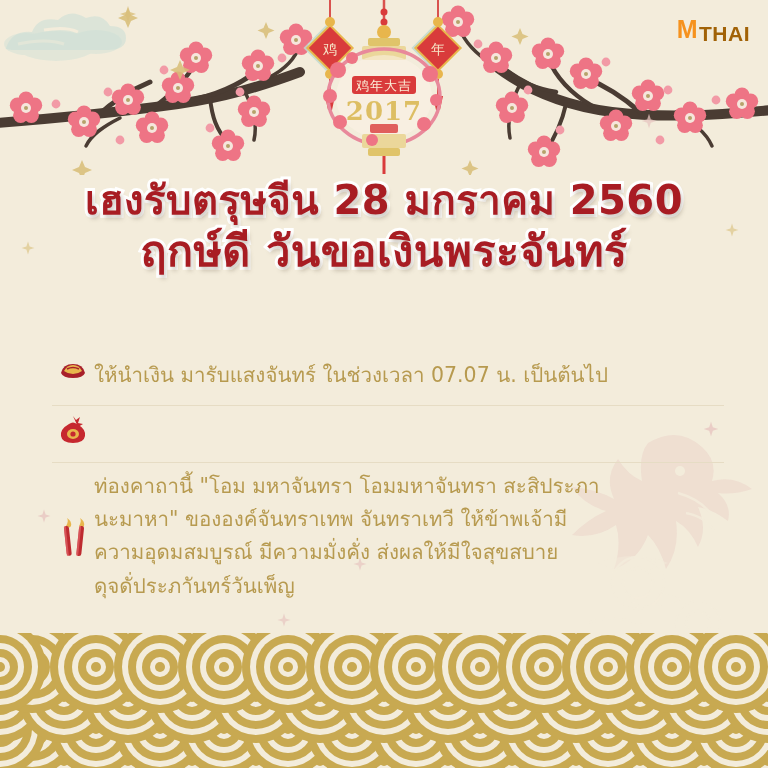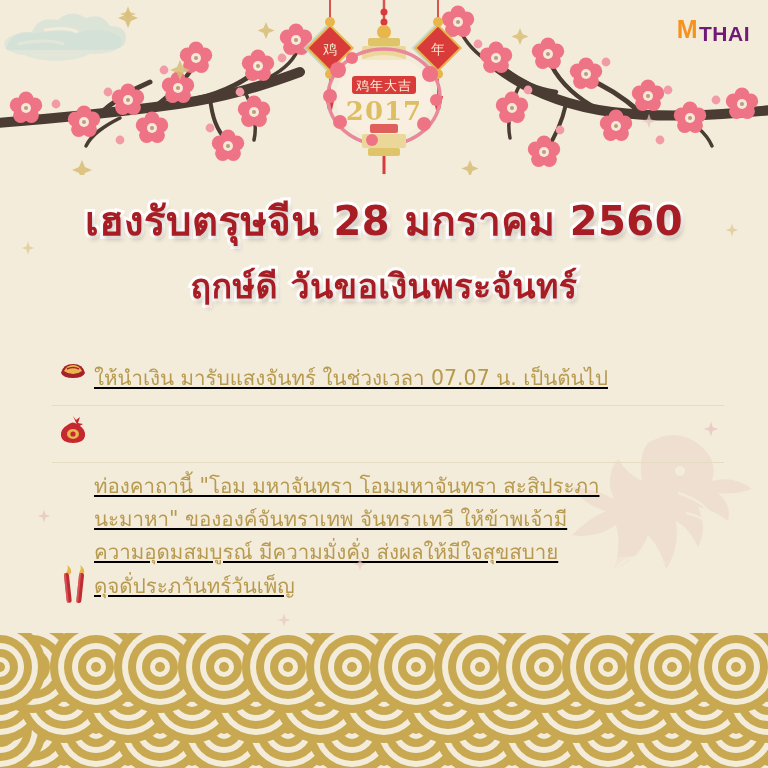--- a/index.html
+++ b/index.html
@@ -29,44 +29,44 @@
     pointer-events:none;
   }
 
   
   .logo {
     position:absolute; right:18px; top:14px;
     display:flex; align-items:center;
     font-weight:bold; font-size:21px; letter-spacing:.5px;
   }
   .logo .m { color:#F6921E; font-size:25px; line-height:1; }
-  .logo .thai { color:#701a75; font-size:21px; line-height:1; margin-left:1px;margin-top:9px; }
+  .logo .thai { color:#a16207; font-size:21px; line-height:1; margin-left:1px;margin-top:9px; }
 
   
   .title-block {
     position:absolute; left:0; top:176px; width:768px;
     text-align:center;
   }
   .title-line {
     font-family:"DejaVu Sans", sans-serif;
     font-weight:bold;
     color:#A81C23;
     letter-spacing:.5px;
     line-height:1.22;
     -webkit-text-stroke:6px #FFFFFF;
     paint-order:stroke fill;
     text-shadow:2px 4px 4px rgba(120,105,85,.35);
     white-space:nowrap;
   }
-  .title-1 { font-size:40px;margin-top:21px; }
-  .title-2 { font-size:34px; margin-top:20px; }
+  .title-1 { font-size:40px; }
+  .title-2 { font-size:43px; margin-top:0; }
 
   
   .list { position:absolute; left:52px; top:349px; width:672px; }
-  .row { display:flex; align-items:flex-end; padding:6px 0 10px 0;text-decoration:underline; }
+  .row { display:flex; align-items:center; padding:6px 0 10px 0; }
   .row + .row { border-top:1px solid #E6DCC4; }
   .row-ico {
     width:42px; min-width:42px; height:40px;
     display:flex; align-items:flex-start; justify-content:center;
     padding-top:2px;
   }
   .row-text {
     font-family:"DejaVu Sans", sans-serif;
     color:#B79A4F;
     font-size:20.5px;

